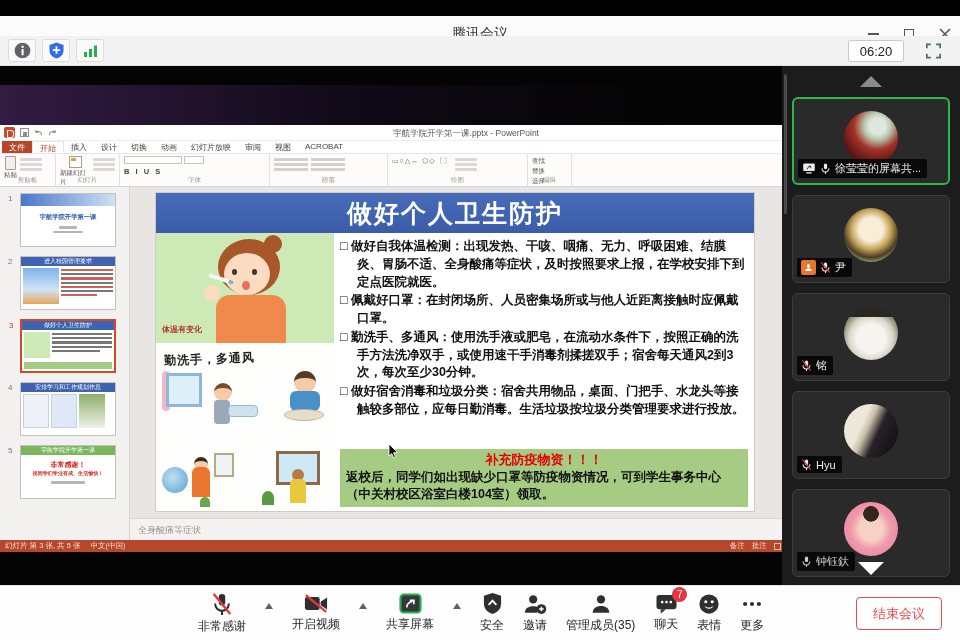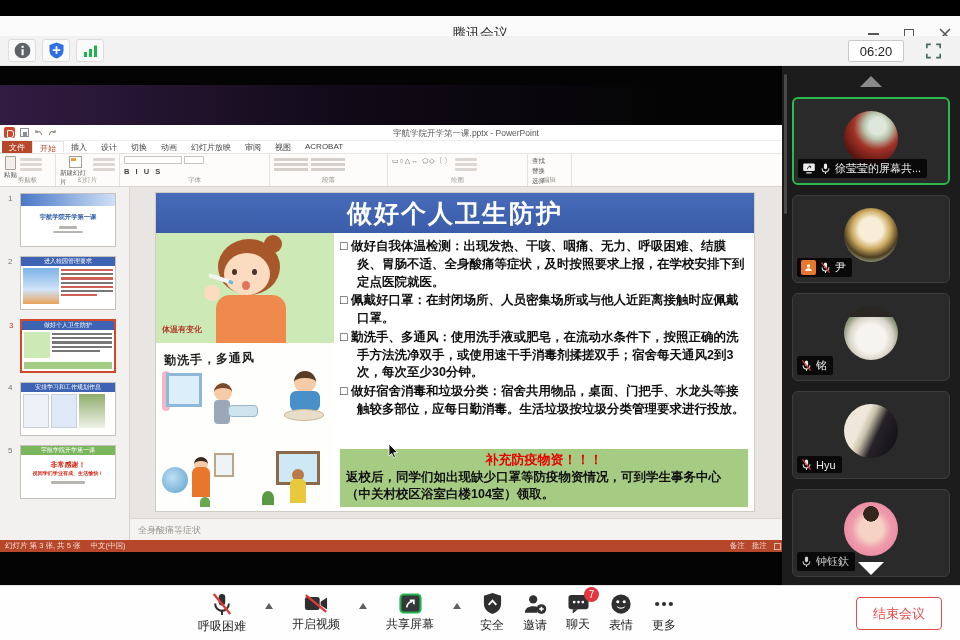--- a/index.html
+++ b/index.html
@@ -568,21 +568,21 @@
 
   <div class="bottombar">
     <div class="bb-items">
       <div class="bb-item">
         <svg width="22" height="24" viewBox="0 0 24 26">
             <rect x="8.5" y="2" width="7" height="12.5" rx="3.5" fill="#2f2f2f"></rect>
             <path d="M4.5 12.5a7.5 8 0 0 0 15 0" fill="none" stroke="#2f2f2f" stroke-width="2.2"></path>
             <line x1="12" y1="20.5" x2="12" y2="25" stroke="#2f2f2f" stroke-width="2.2"></line>
             <line x1="3" y1="2" x2="21" y2="24" stroke="#e03a3a" stroke-width="2.6"></line>
           </svg>
-        <span class="lbl">呼吸困难</span>
+        <span class="lbl">非常感谢</span>
       </div>
       <span class="bb-arrow"></span>
 
       <div class="bb-item">
         <svg width="24" height="21" viewBox="0 0 26 22">
             <rect x="1" y="4" width="16" height="14" rx="2.5" fill="#2f2f2f"></rect>
             <path d="M18 9l7-4.5v13L18 13z" fill="#2f2f2f"></path>
             <line x1="2" y1="2" x2="24" y2="20" stroke="#e03a3a" stroke-width="2.6"></line>
           </svg>
         <span class="lbl">开启视频</span>
@@ -610,20 +610,27 @@
       <div class="bb-item">
         <svg width="24" height="22" viewBox="0 0 26 24">
             <circle cx="11" cy="7" r="4.5" fill="#2f2f2f"></circle>
             <path d="M2 21.5c0-4.7 4-7 9-7 2.1 0 4 .4 5.5 1.2l-1 5.8z" fill="#2f2f2f"></path>
             <circle cx="20" cy="17.5" r="5.3" fill="#2f2f2f"></circle>
             <path d="M20 15v5M17.5 17.5h5" stroke="#fff" stroke-width="1.6"></path>
           </svg>
         <span class="lbl">邀请</span>
       </div>
 
+      <div class="bb-item">
+        <svg width="22" height="22" viewBox="0 0 24 24">
+            <circle cx="12" cy="7" r="4.5" fill="#2f2f2f"></circle>
+            <path d="M3 21.5c0-4.7 4-7.2 9-7.2s9 2.5 9 7.2z" fill="#2f2f2f"></path>
+          </svg>
+        <span class="lbl">管理成员(35)</span>
+      </div>
 
       <div class="bb-item">
         <span class="badge">7</span>
         <svg width="23" height="21" viewBox="0 0 24 22">
             <rect x="1.5" y="2" width="21" height="15" rx="3" fill="#2f2f2f"></rect>
             <path d="M6 17v4.5L11.5 17z" fill="#2f2f2f"></path>
             <circle cx="7.5" cy="9.5" r="1.4" fill="#fff"></circle>
             <circle cx="12" cy="9.5" r="1.4" fill="#fff"></circle>
             <circle cx="16.5" cy="9.5" r="1.4" fill="#fff"></circle>
           </svg>

